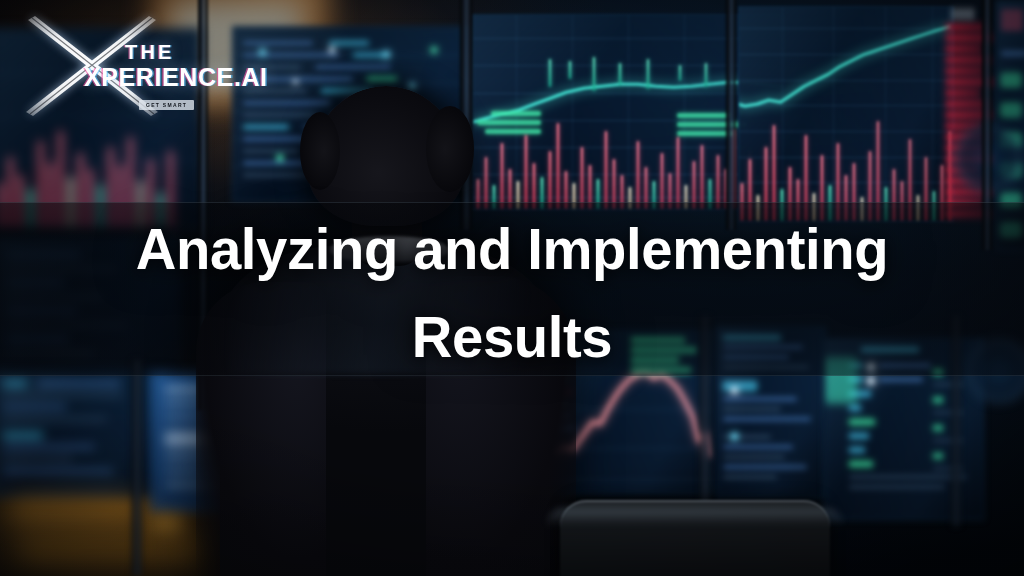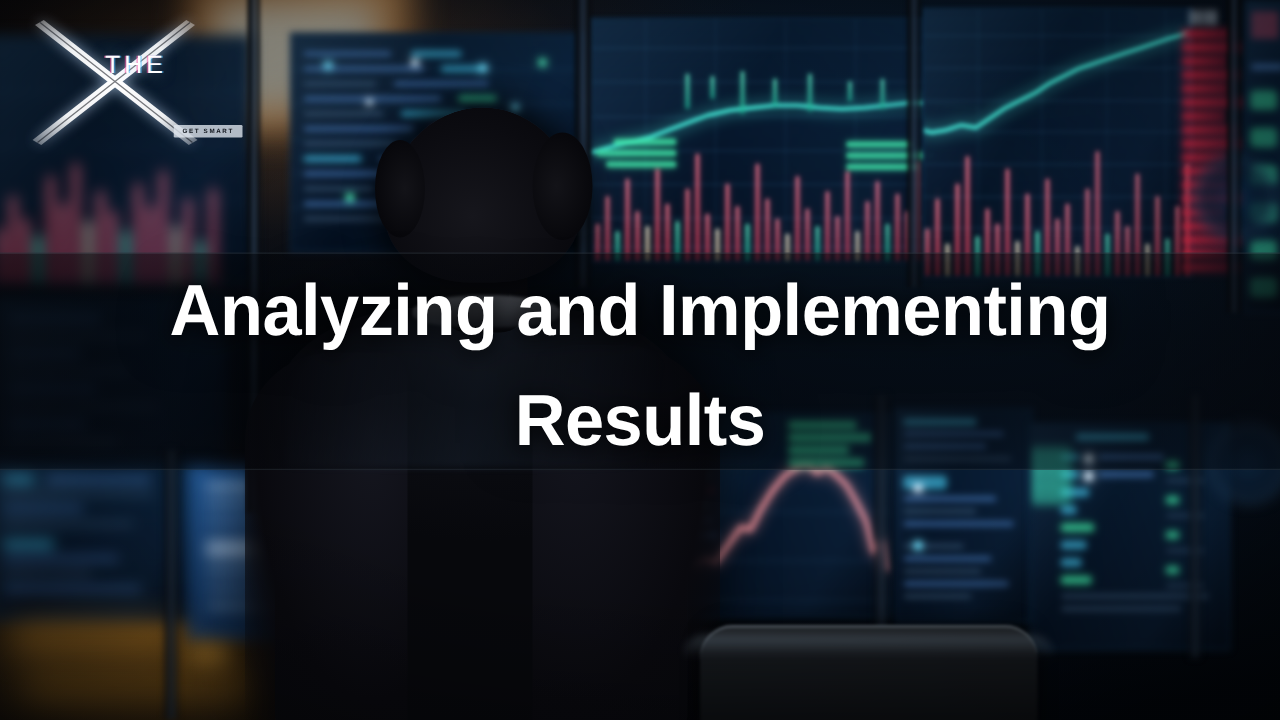--- a/index.html
+++ b/index.html
@@ -197,22 +197,23 @@
   .headline .l{ display:block; white-space:nowrap; }
 
   
   .logo{ position:absolute; left:24px; top:14px; width:206px; height:104px; }
   .logo svg.xmark{ position:absolute; left:0; top:0; width:136px; height:104px; overflow:visible; }
   .logo-text{
     position:absolute; left:60px; top:28px; width:150px;
     color:#ffffff; line-height:1;
   }
   .logo-the{
-    font-size:20px; font-weight:400; letter-spacing:3.2px;
+    font-size:20px; font-weight:700; letter-spacing:3.2px;
     text-shadow:-1.2px 0 rgba(255,90,170,.55), 1.2px 0 rgba(80,190,255,.55), 0 0 12px rgba(180,220,255,.5);
+    margin-left:41px;
   }
   .logo-main{
     margin-top:3px;
     font-size:25px; font-weight:700; letter-spacing:0.6px;
     text-shadow:-1.4px 0 rgba(255,80,165,.6), 1.4px 0 rgba(85,195,255,.6), 0 0 14px rgba(180,220,255,.45);
   }
   .logo-tag{
     position:absolute; left:115px; top:86px;
     background:rgba(225,232,240,0.78);
     color:#10151c;
@@ -665,17 +666,18 @@
         <polygon points="4,6 11,2 134,98 127,102" fill="url(#xg1)"></polygon>
         <polygon points="132,6 125,2 2,98 9,102" fill="url(#xg2)"></polygon>
       </g>
       <g stroke="#0a0d14" stroke-width="1.05" opacity="0.55">
         <line x1="8" y1="4" x2="130" y2="100"></line>
         <line x1="128" y1="4" x2="6" y2="100"></line>
       </g>
     </svg>
     <div class="logo-text">
       <div class="logo-the">THE</div>
+      <div class="logo-main">XPERIENCE.AI</div>
     </div>
     <div class="logo-tag">GET SMART</div>
   </div>
 
 </div>
 
 </body></html>

